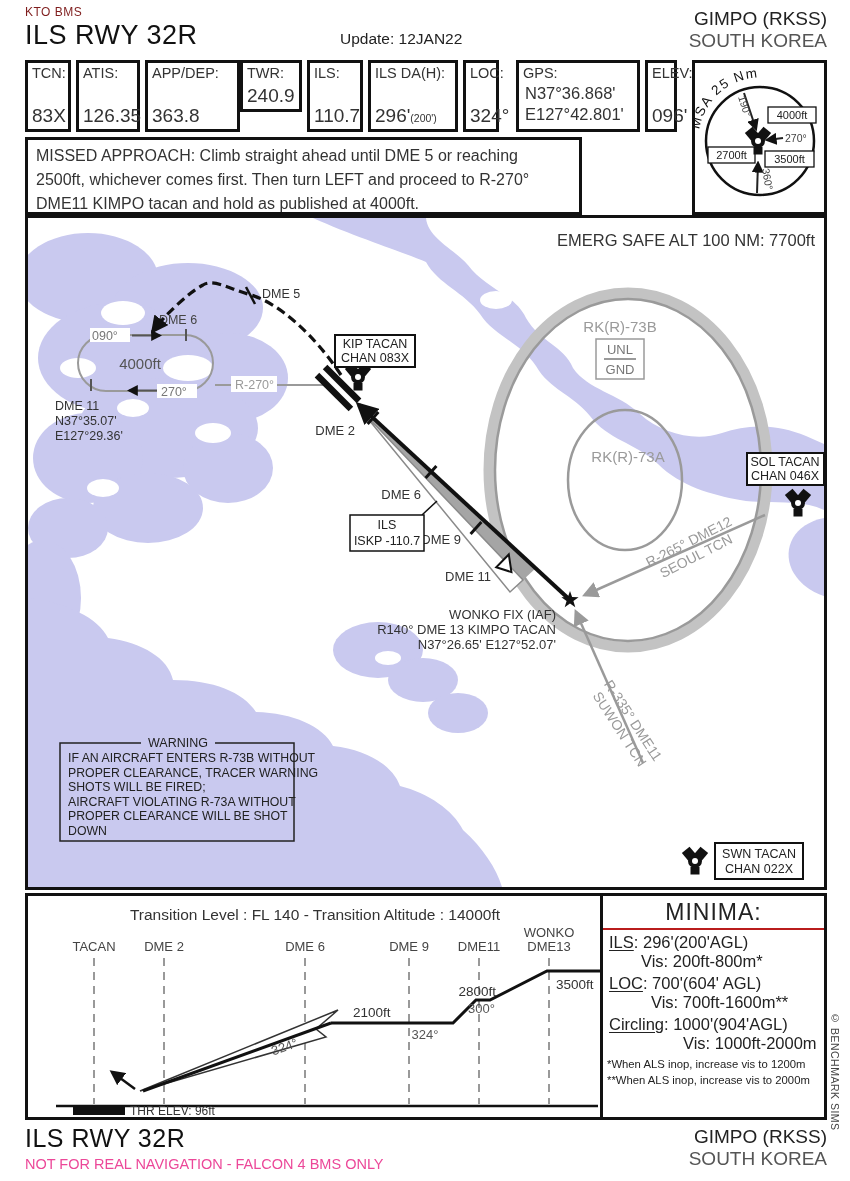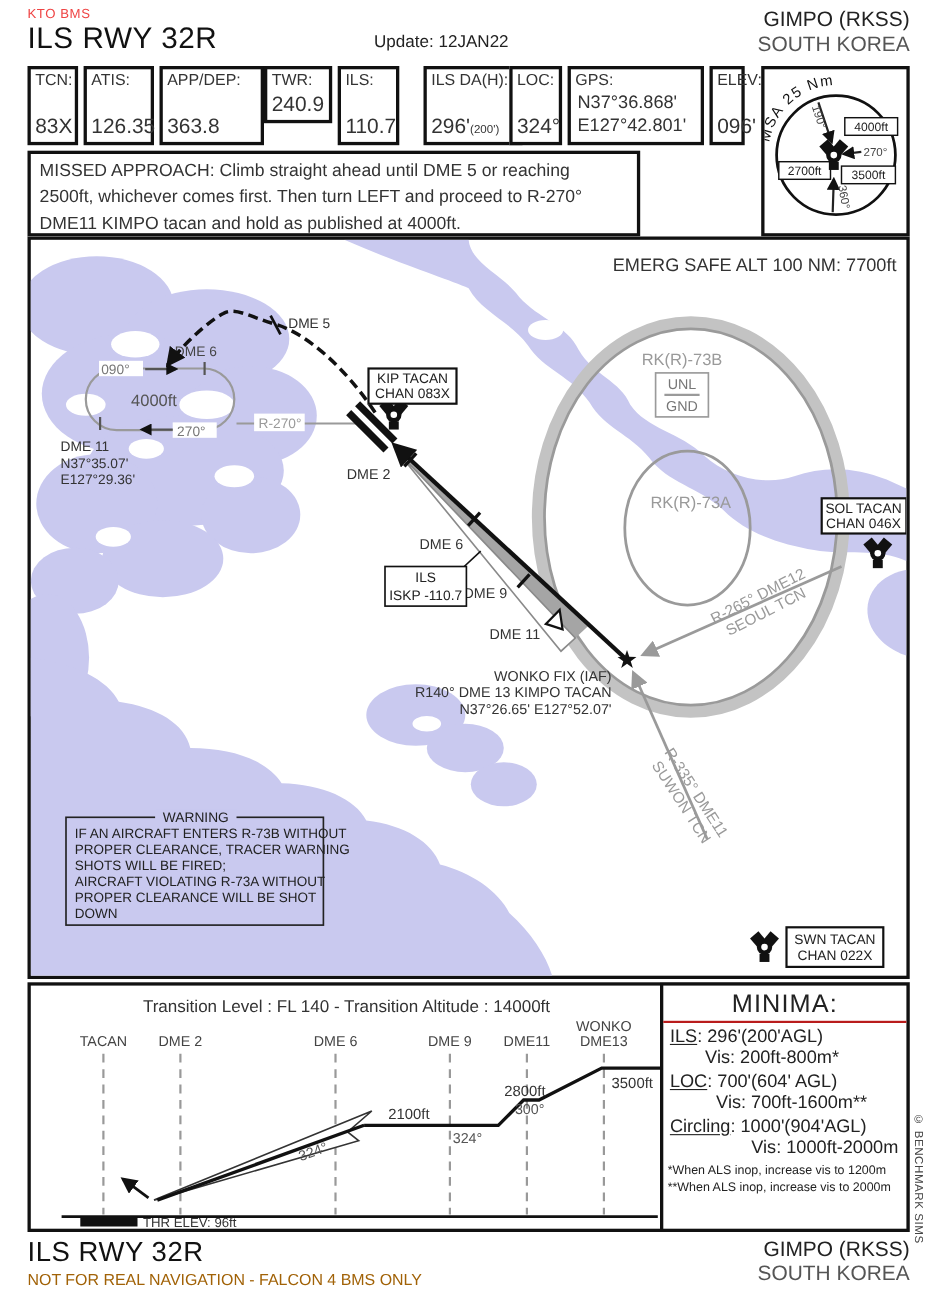--- a/index.html
+++ b/index.html
@@ -4,36 +4,36 @@
 <style>
   html,body{margin:0;padding:0;background:#fff;}
   .page{position:relative;width:850px;height:1181px;background:#fff;overflow:hidden;
         font-family:"Liberation Sans",sans-serif;color:#222;}
   .abs{position:absolute;}
   .box{position:absolute;border:3px solid #111;box-sizing:border-box;background:#fff;}
   .freq-label{font-size:14.5px;padding:2px 4px;color:#333;}
   .freq-value{position:absolute;left:4px;bottom:2px;font-size:19px;color:#333;white-space:nowrap;}
   .freq-note{font-size:10.5px;color:#333;}
   .gps-val{font-size:16.5px;color:#333;padding-left:6px;line-height:1.25;white-space:nowrap;}
-  .hdr-brand{font-size:12px;letter-spacing:.5px;color:#ef4444;}
+  .hdr-brand{font-size:12px;letter-spacing:.5px;color:#7f1d1d;}
   .hdr-title{font-size:27px;letter-spacing:.5px;color:#111;margin-top:1px;}
   .hdr-update{font-size:15.5px;color:#222;}
   .hdr-right{text-align:right;line-height:1.18;}
   .hdr-airport{font-size:19px;color:#222;}
   .hdr-country{font-size:19px;color:#555;}
   .missed-text{font-size:16px;line-height:24px;color:#333;padding:4px 8px;}
   .minima{left:600px;top:893px;width:227px;height:227px;}
   .minima-title{font-size:23px;text-align:center;padding:3px 0 2px;border-bottom:2px solid #b91c1c;color:#222;letter-spacing:1px;}
   .m-row{font-size:16.5px;padding-left:6px;margin-top:3px;color:#222;white-space:nowrap;}
   .m-label{text-decoration:underline;text-underline-offset:2px;}
   .m-vis{font-size:16.5px;color:#222;white-space:nowrap;}
   .m-note{font-size:11.3px;color:#222;padding-left:4px;line-height:1.45;white-space:nowrap;}
   .copyright{left:829px;top:1012px;height:120px;writing-mode:vertical-rl;font-size:10.5px;color:#444;letter-spacing:.5px;}
   .footer-title{font-size:25px;color:#111;letter-spacing:.5px;}
-  .footer-disc{font-size:14.5px;color:#a16207;margin-top:3px;}
+  .footer-disc{font-size:14.5px;color:#ec4899;margin-top:3px;}
   svg text{font-family:"Liberation Sans",sans-serif;}
 </style>
 </head>
 <body>
 
 <div class="page">
 
   <div class="abs" style="left:25px;top:5px;">
     <div class="hdr-brand">KTO BMS</div>
     <div class="hdr-title">ILS RWY 32R</div>
@@ -58,25 +58,25 @@
       <div class="freq-value">363.8</div>
     </div>
     <div class="box" style="left:215px;top:0;width:62px;height:52px;">
       <div class="freq-label">TWR:</div>
       <div class="freq-value">240.9</div>
     </div>
     <div class="box" style="left:282px;top:0;width:56px;height:72px;">
       <div class="freq-label">ILS:</div>
       <div class="freq-value">110.7</div>
     </div>
-    <div class="box" style="left:360px;top:0;width:90px;height:72px;">
+    <div class="box" style="left:343px;top:0;width:90px;height:72px;">
       <div class="freq-label">ILS DA(H):</div>
       <div class="freq-value"><span>296'</span><span class="freq-note">(200')</span></div>
     </div>
-    <div class="box" style="left:438px;top:0;width:48px;height:72px;">
+    <div class="box" style="left:438px;top:0;width:36px;height:72px;">
       <div class="freq-label">LOC:</div>
       <div class="freq-value">324°</div>
     </div>
     <div class="box" style="left:491px;top:0;width:124px;height:72px;">
       <div class="freq-label">GPS:</div>
       <div class="gps-val">N37°36.868'</div>
       <div class="gps-val">E127°42.801'</div>
     </div>
     <div class="box" style="left:620px;top:0;width:32px;height:72px;">
       <div class="freq-label">ELEV:</div>

